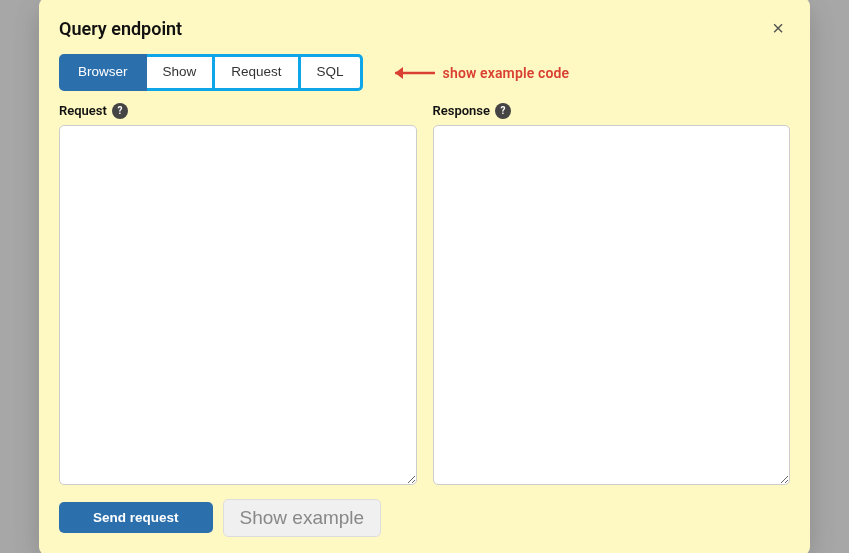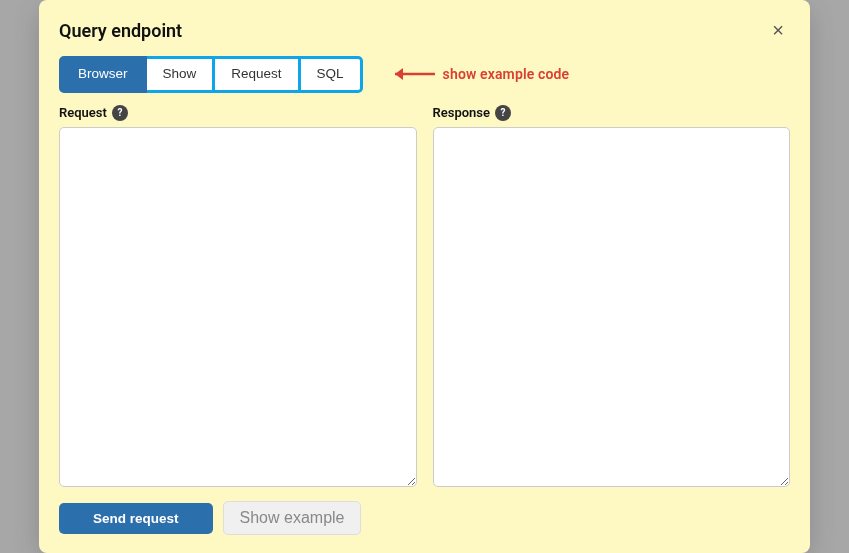--- a/index.html
+++ b/index.html
@@ -185,21 +185,21 @@
       font-weight: 600;
       cursor: pointer;
     }
 
     .show-example-btn {
       background: #f0f0f0;
       color: #888;
       border: 1px solid #ddd;
       border-radius: 5px;
       padding: 7px 16px;
-      font-size: 16px;
+      font-size: 19px;
       cursor: pointer;
     }
   </style>
 </head>
 <body>
 
 <div class="modal-overlay">
   <div class="modal">
 
     <div class="modal-header">

